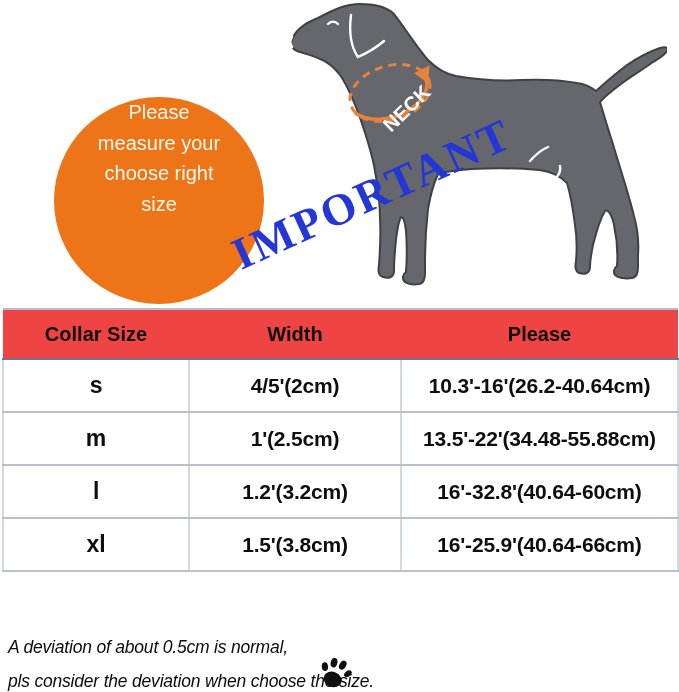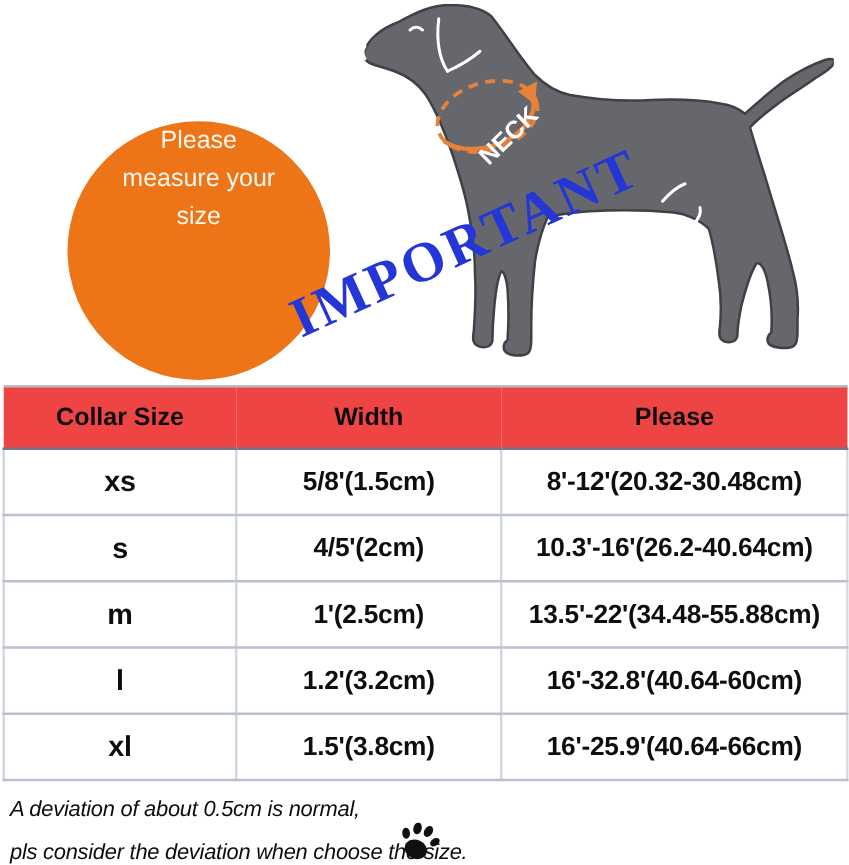--- a/index.html
+++ b/index.html
@@ -127,20 +127,21 @@
 </style>
 </head>
 <body>
 
 <div class="canvas">
 
 
   <div class="note-circle">
     <div>Please</div>
     <div>measure your</div>
+    <div>choose right</div>
     <div>size</div>
   </div>
 
   <svg class="dog-svg" viewBox="0 0 380 295" aria-hidden="true">
 
     <path fill="#65676c" stroke="#3f4145" stroke-width="2" stroke-linejoin="round" d="M5,37
          C8,28 18,20 31,15
          C46,7 58,1 73,1
          C88,1 99,4 106,10
          C116,22 128,42 141,57
@@ -220,25 +221,20 @@
       </colgroup>
     <thead>
       <tr>
         <th>Collar Size</th>
         <th>Width</th>
         <th>Please</th>
       </tr>
     </thead>
     <tbody>
       <tr>
-        <td class="size-cell">xs</td>
-        <td>5/8'(1.5cm)</td>
-        <td>8'-12'(20.32-30.48cm)</td>
-      </tr>
-      <tr>
         <td class="size-cell">s</td>
         <td>4/5'(2cm)</td>
         <td>10.3'-16'(26.2-40.64cm)</td>
       </tr>
       <tr>
         <td class="size-cell">m</td>
         <td>1'(2.5cm)</td>
         <td>13.5'-22'(34.48-55.88cm)</td>
       </tr>
       <tr>

